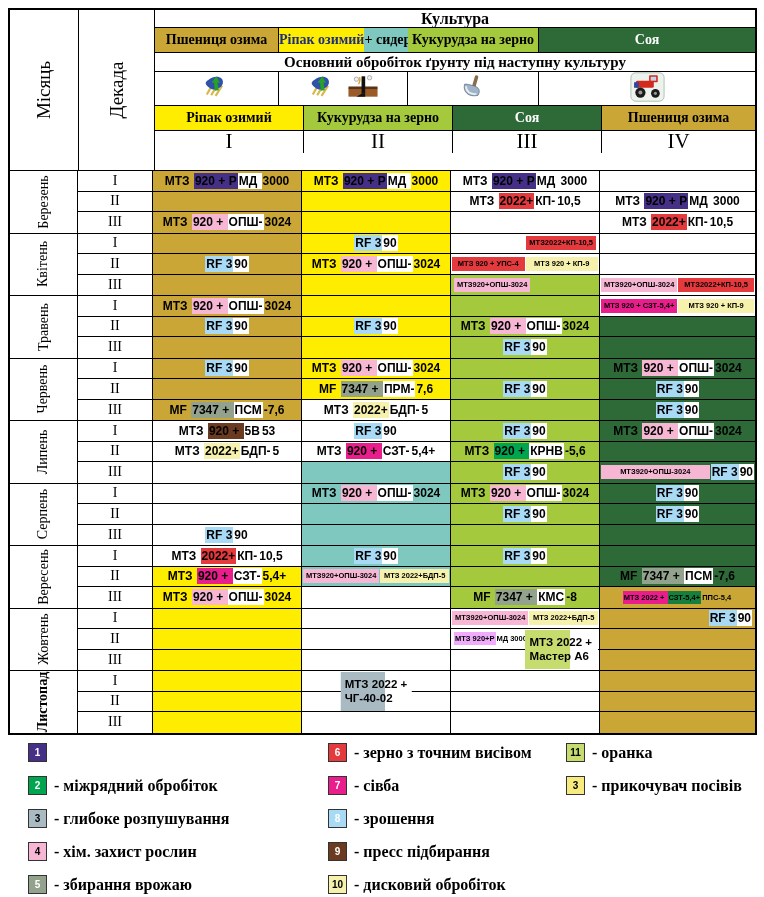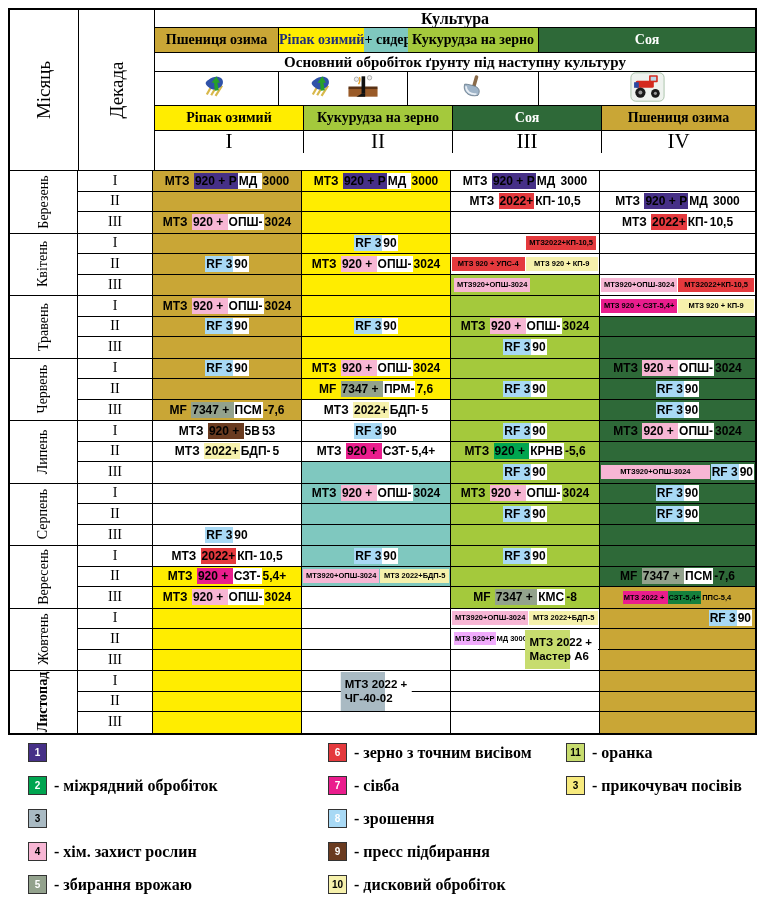--- a/index.html
+++ b/index.html
@@ -752,20 +752,21 @@
       <div class="lgcol lgcol1">
         <div class="lgitem">
           <span class="lgsw" style="background: rgb(70, 48, 135); color: rgb(255, 255, 255);">1</span>
         </div>
         <div class="lgitem">
           <span class="lgsw" style="background: rgb(0, 165, 80); color: rgb(255, 255, 255);">2</span>
           <span class="lgtext">- міжрядний обробіток</span>
         </div>
         <div class="lgitem">
           <span class="lgsw" style="background: rgb(169, 186, 195); color: rgb(0, 0, 0);">3</span>
+          <span class="lgtext">- глибоке розпушування</span>
         </div>
         <div class="lgitem">
           <span class="lgsw" style="background: rgb(247, 182, 212); color: rgb(0, 0, 0);">4</span>
           <span class="lgtext">- хім. захист рослин</span>
         </div>
         <div class="lgitem">
           <span class="lgsw" style="background: rgb(147, 162, 141); color: rgb(255, 255, 255);">5</span>
           <span class="lgtext">- збирання врожаю</span>
         </div>
       </div>

